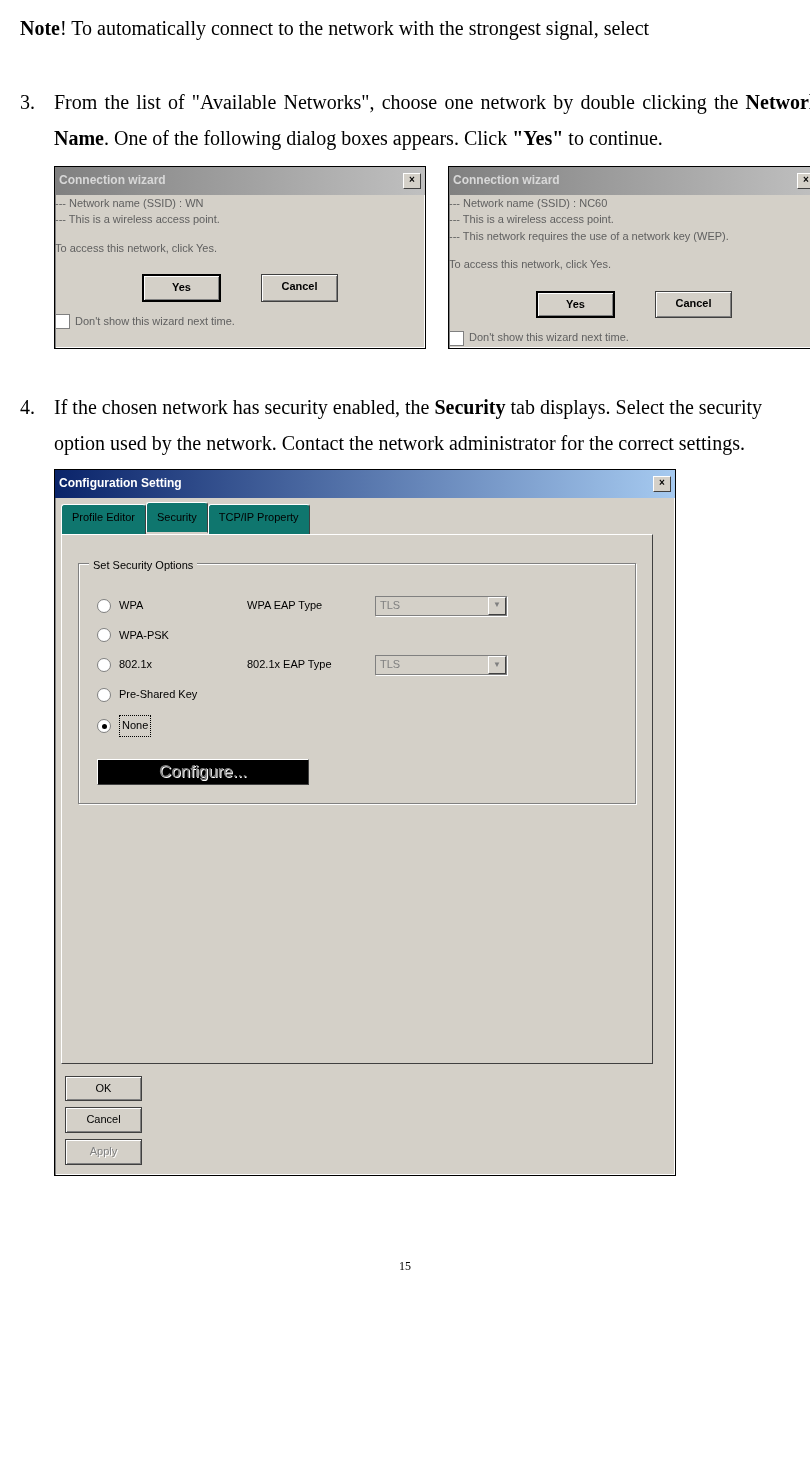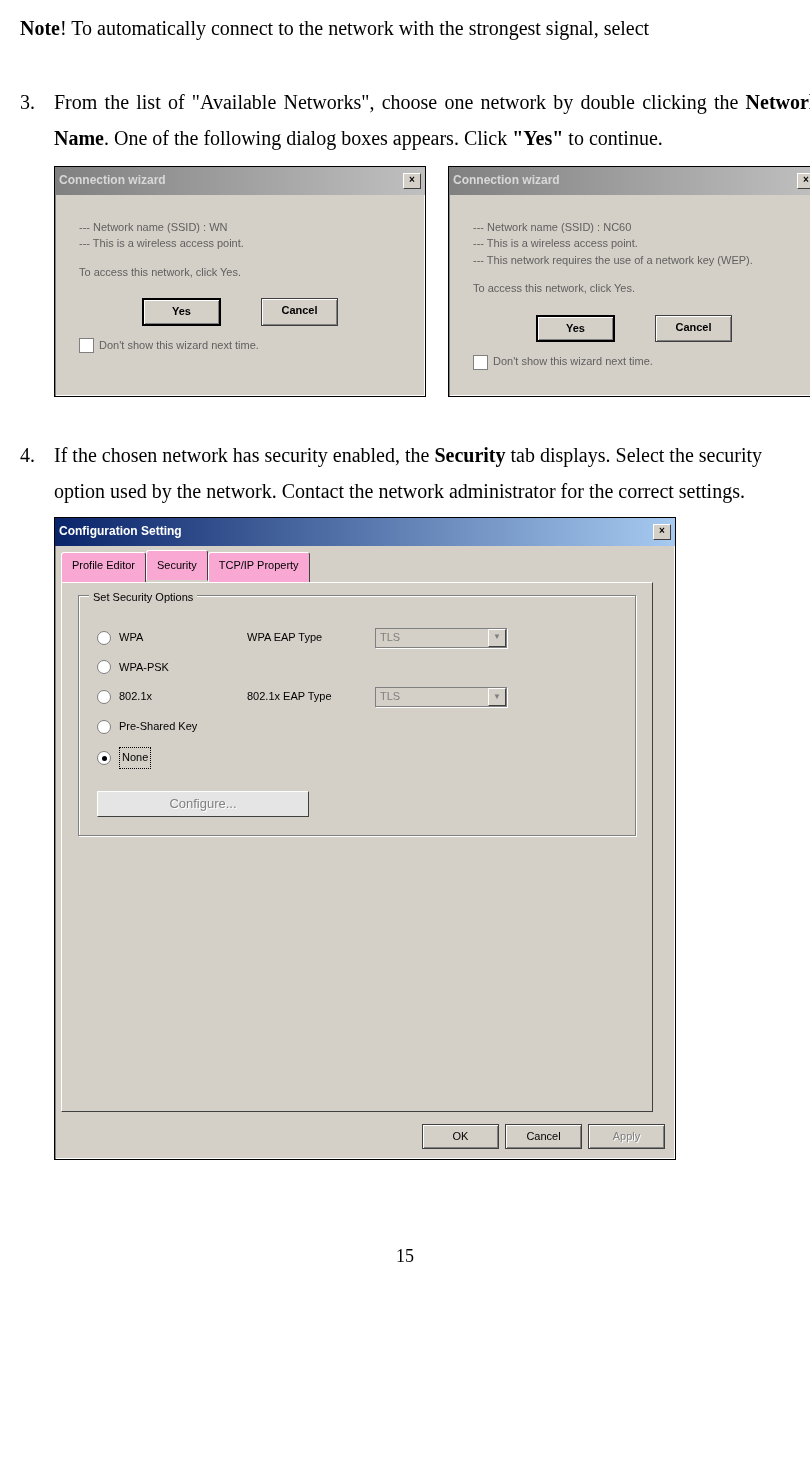--- a/index.html
+++ b/index.html
@@ -12,21 +12,21 @@
     color: #000;
   }
   .note-block { margin-bottom: 38px; }
   .note-label { font-weight: bold; }
   .indent-note { padding-left: 70px; }
   .step { display: flex; margin-bottom: 10px; }
   .step-num { width: 34px; flex-shrink: 0; }
   .step-body { flex: 1; text-align: justify; }
   .bold { font-weight: bold; }
   .dialogs-row { display: flex; gap: 22px; margin-top: 10px; margin-bottom: 30px; }
-  .page-num { text-align: center; margin-top: 80px; font-size: 18px; }
+  .page-num { text-align: center; margin-top: 80px; font-size: 12px; }
 
   
   .win-dialog {
     font-family: Tahoma, Arial, sans-serif;
     font-size: 11px;
     background: #d4d0c8;
     border: 1px solid #000;
     box-shadow: 1px 1px 0 #808080 inset, -1px -1px 0 #fff inset;
     position: relative;
   }
@@ -50,21 +50,21 @@
     border: 1px solid #fff;
     border-right-color: #404040;
     border-bottom-color: #404040;
     color: #000;
     font-size: 10px;
     font-weight: bold;
     text-align: center;
     line-height: 12px;
     font-family: Arial, sans-serif;
   }
-  .win-body { padding: 24px; }
+  .win-body { padding: 0; }
   .win-btn {
     background: #d4d0c8;
     border: 1px solid #404040;
     box-shadow: 1px 1px 0 #fff inset, -1px -1px 0 #808080 inset;
     padding: 2px 0;
     width: 75px;
     text-align: center;
     font-family: Tahoma, Arial, sans-serif;
     font-size: 11px;
     display: inline-block;
@@ -74,37 +74,37 @@
   .btn-row { display: flex; justify-content: center; gap: 40px; margin: 18px 0 10px; font-weight: bold; }
   .checkbox-row { display: flex; align-items: center; gap: 5px; color: #606060; margin-top: 6px; }
   .chk { width: 13px; height: 13px; background: #fff; border: 1px solid #808080; box-shadow: 1px 1px 0 #fff inset; }
   .wizard-text { color: #606060; line-height: 1.5; font-size: 11px; }
   .small-dialog { width: 370px; }
 
   
   .config-dialog { width: 620px; margin-top: 8px; font-family: Tahoma, Arial, sans-serif; }
   .tab-row { display: flex; padding: 6px 6px 0 6px; position: relative; z-index: 2; }
   .tab {
-    background: #f9a8d4;
+    background: #0f766e;
     border: 1px solid #fff;
     border-right-color: #404040;
     border-bottom: none;
     border-radius: 3px 3px 0 0;
     padding: 3px 10px;
     font-size: 11px;
     position: relative;
   }
   .tab.active { border-bottom: 1px solid #d4d0c8; margin-bottom: -1px; padding-top: 5px; padding-bottom: 4px; top: -2px; }
   .tab-panel {
     margin: 0 22px 6px 6px;
     border: 1px solid #fff;
     border-right-color: #404040;
     border-bottom-color: #404040;
     background: #d4d0c8;
-    padding: 4px 16px;
+    padding: 20px 16px;
     height: 530px;
     box-sizing: border-box;
     position: relative;
     z-index: 1;
   }
   .groupbox {
     border: 1px solid #808080;
     box-shadow: 1px 1px 0 #fff inset, 1px 1px 0 #fff;
     padding: 22px 18px 18px;
     margin-top: 8px;
@@ -139,30 +139,31 @@
     border: 1px solid #fff;
     border-right-color: #404040;
     border-bottom-color: #404040;
     display: flex; align-items: center; justify-content: center;
     font-size: 8px; color: #808080;
   }
   .configure-btn {
     width: 210px; height: 24px;
     display: flex; align-items: center; justify-content: center;
     margin-top: 22px;
-    background: #e5e5e5;
+    background: #000000;
     border: 1px solid #fff;
     border-right-color: #404040;
     border-bottom-color: #404040;
     color: #808080; text-shadow: 1px 1px 0 #fff;
-    font-size: 13px;
+    font-size: 17px;
   }
   .bottom-btn-row {
     display: flex; gap: 6px; justify-content: flex-end;
     padding: 6px 10px 10px;
+    flex-direction: column;
   }
 </style>
 </head>
 <body>
 
 <div class="note-block">
   <span class="note-label">Note</span><span>! To automatically connect to the network with the strongest signal, select</span>
 </div>
 
 <div class="step">

